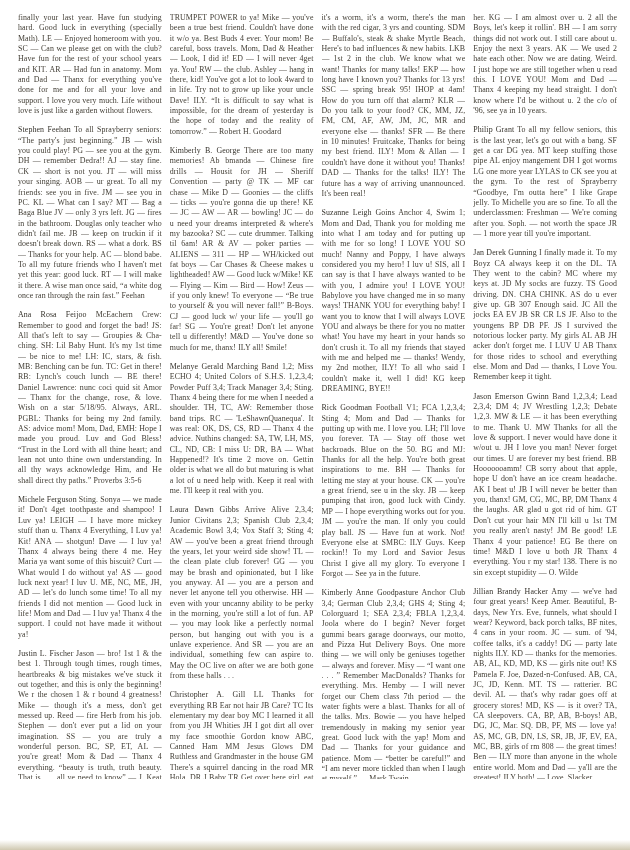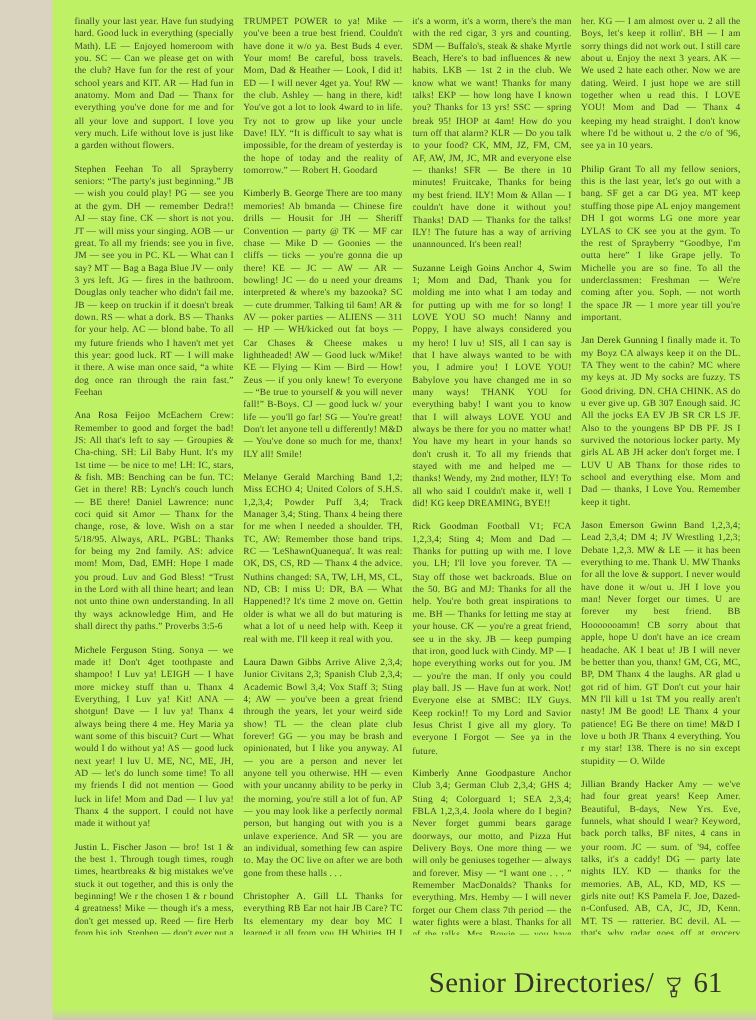--- a/index.html
+++ b/index.html
@@ -5,23 +5,22 @@
   html, body { margin: 0; padding: 0; }
   body {
     width: 630px; height: 850px;
     background: #d9d3bf;
     font-family: "Liberation Serif", serif;
     overflow: hidden;
     position: relative;
   }
   .page {
     position: absolute; inset: 0;
-    background: #bef264;
+    background: #ffffff;
     color: #3e3a31;
-    margin-left: 44px;
   }
   .page::after {
     content: "";
     position: absolute; left: 0; right: 0; bottom: 0; height: 10px;
     background: linear-gradient(to bottom, rgba(241,235,218,0), #cfc8b0);
     pointer-events: none;
   }
   .columns {
     position: absolute;
     left: 18px; top: 13px; right: 13px;
@@ -89,24 +88,13 @@
       </div>
       <div class="column">
         <p class="entry"><span>her. KG — I am almost over u. 2 all the Boys, let's keep it rollin'. BH — I am sorry things did not work out. I still care about u. Enjoy the next 3 years. AK — We used 2 hate each other. Now we are dating. Weird. I just hope we are still together when u read this. I LOVE YOU! Mom and Dad — Thanx 4 keeping my head straight. I don't know where I'd be without u. 2 the c/o of '96, see ya in 10 years.</span></p>
         <p class="entry"><span class="entry-name">Philip Grant </span><span>To all my fellow seniors, this is the last year, let's go out with a bang. SF get a car DG yea. MT keep stuffing those pipe AL enjoy mangement DH I got worms LG one more year LYLAS to CK see you at the gym. To the rest of Sprayberry “Goodbye, I'm outta here” I like Grape jelly. To Michelle you are so fine. To all the underclassmen: Freshman — We're coming after you. Soph. — not worth the space JR — 1 more year till you're important.</span></p>
         <p class="entry"><span class="entry-name">Jan Derek Gunning </span><span>I finally made it. To my Boyz CA always keep it on the DL. TA They went to the cabin? MC where my keys at. JD My socks are fuzzy. TS Good driving. DN. CHA CHINK. AS do u ever give up. GB 307 Enough said. JC All the jocks EA EV JB SR CR LS JF. Also to the youngens BP DB PF. JS I survived the notorious locker party. My girls AL AB JH acker don't forget me. I LUV U AB Thanx for those rides to school and everything else. Mom and Dad — thanks, I Love You. Remember keep it tight.</span></p>
         <p class="entry"><span class="entry-name">Jason Emerson Gwinn </span><span>Band 1,2,3,4; Lead 2,3,4; DM 4; JV Wrestling 1,2,3; Debate 1,2,3. MW &amp; LE — it has been everything to me. Thank U. MW Thanks for all the love &amp; support. I never would have done it w/out u. JH I love you man! Never forget our times. U are forever my best friend. BB Hooooooamm! CB sorry about that apple, hope U don't have an ice cream headache. AK I beat u! JB I will never be better than you, thanx! GM, CG, MC, BP, DM Thanx 4 the laughs. AR glad u got rid of him. GT Don't cut your hair MN I'll kill u 1st TM you really aren't nasty! JM Be good! LE Thanx 4 your patience! EG Be there on time! M&amp;D I love u both JR Thanx 4 everything. You r my star! 138. There is no sin except stupidity — O. Wilde</span></p>
         <p class="entry"><span class="entry-name">Jillian Brandy Hacker </span><span>Amy — we've had four great years! Keep Amer. Beautiful, B-days, New Yrs. Eve, funnels, what should I wear? Keyword, back porch talks, BF nites, 4 cans in your room. JC — sum. of '94, coffee talks, it's a caddy! DG — party late nights ILY. KD — thanks for the memories. AB, AL, KD, MD, KS — girls nite out! KS Pamela F. Joe, Dazed-n-Confused. AB, CA, JC, JD, Kenn. MT. TS — ratterier. BC devil. AL — that's why radar goes off at grocery stores! MD, KS — is it over? TA, CA sleepovers. CA, BP, AB, B-boys! AB, DG, JC, Mar. SQ. DB, PF, MS — love ya! AS, MC, GB, DN, LS, SR, JB, JF, EV, EA, MC, BB, girls of rm 808 — the great times! Ben — ILY more than anyone in the whole entire world. Mom and Dad — ya'll are the greatest! ILY both! — Love, Slacker.</span></p>
       </div>
     </div>
 
-  <div class="footer">
-    <span class="footer-label">Senior Directories/</span>
-    <span class="footer-icon">
-      <svg viewBox="0 0 15 22" width="15" height="22" fill="none" stroke="#3e3a31" stroke-width="1.1" stroke-linecap="round">
-        <path d="M2.5 3 C2 6, 4 9, 7.5 9.5 C11 9, 13 6, 12.5 3 C10 4.5, 9 2, 7.5 3.5 C6 2, 5 4.5, 2.5 3 Z"></path>
-        <path d="M7.5 9.5 L6.8 14 L8.2 14 Z"></path>
-        <path d="M5 14 L10 14 L9.2 18.5 L5.8 18.5 Z"></path>
-      </svg>
-    </span>
-    <span class="footer-page">61</span>
-  </div>
 </div>
 
 </body></html>

